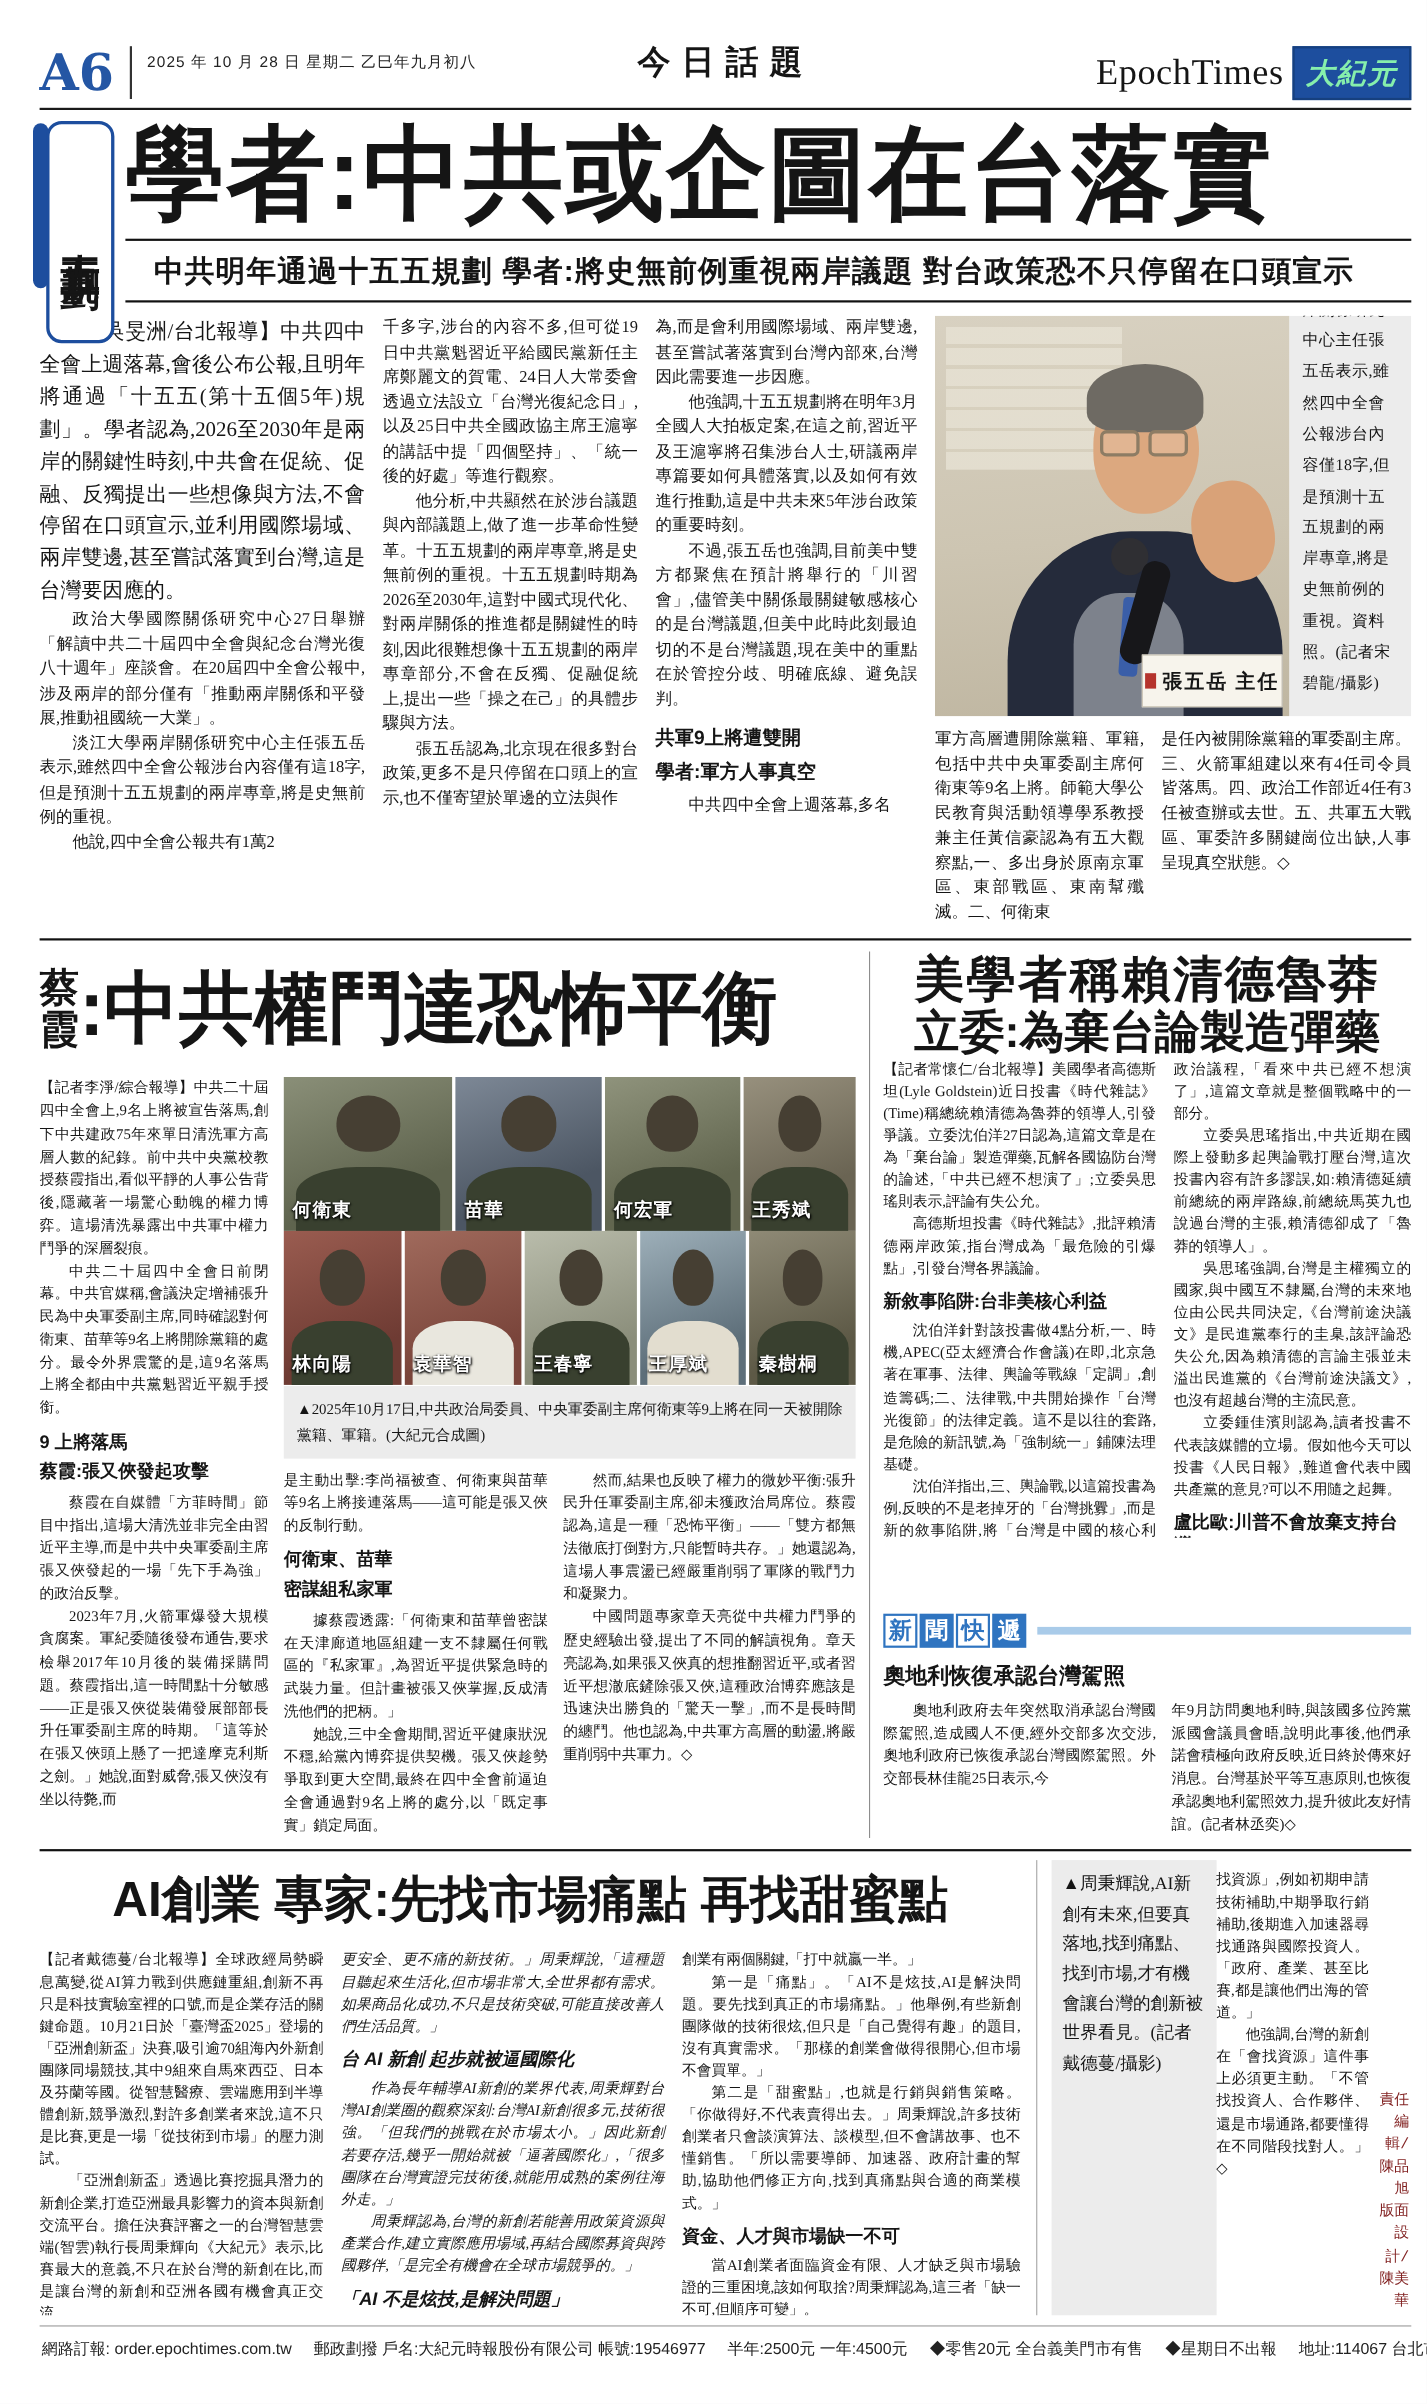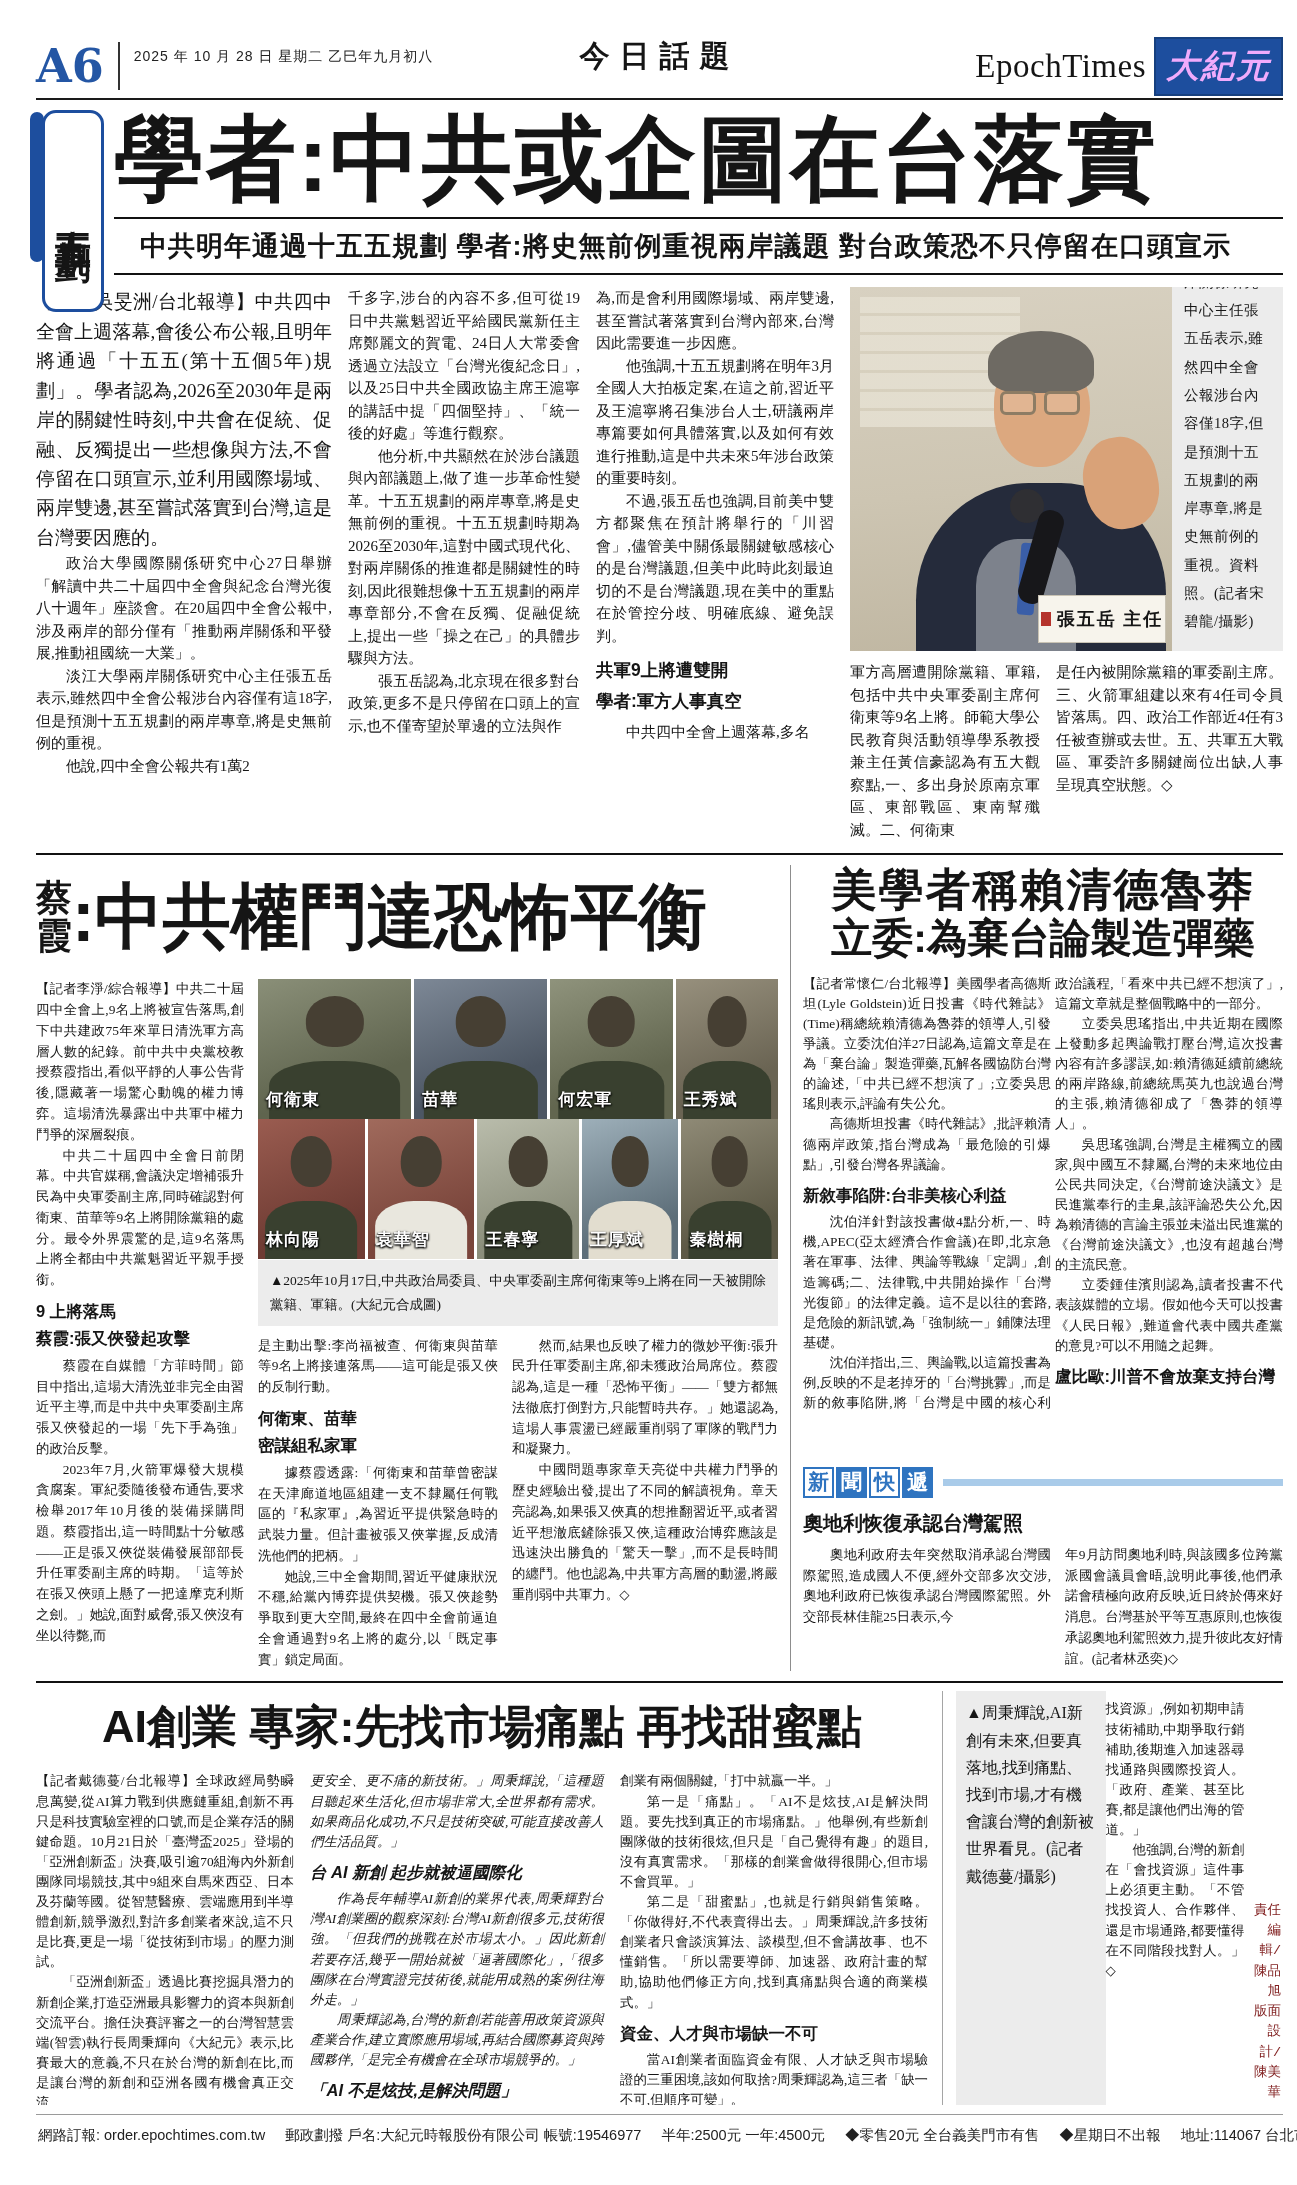--- a/index.html
+++ b/index.html
@@ -10,22 +10,22 @@
 
   
   .hdr { position:relative; height:66px; border-bottom:2px solid #1a1a1a; display:flex; align-items:center; }
   .pageno { font-family:"DejaVu Serif",serif; font-weight:bold; font-size:46px; color:#2456a4; line-height:1; padding-right:14px; }
   .hdr-vline { width:2px; height:48px; background:#333; margin-right:14px; }
   .dateline { font-family:"Liberation Sans",sans-serif; font-size:14px; color:#222; letter-spacing:1px; padding-bottom:18px; }
   .sec-title { position:absolute; left:50%; transform:translateX(-50%); top:2px; font-family:"Liberation Sans",sans-serif;
                font-weight:bold; font-size:30px; letter-spacing:10px; }
   .masthead { margin-left:auto; display:flex; align-items:center; gap:8px; }
   .mast-en { font-family:"Liberation Serif",serif; font-size:33px; letter-spacing:.5px; }
-  .mast-zh { background:#1d4e9e; color:#f0abfc; font-family:"Liberation Sans",sans-serif; font-weight:bold;
-             font-size:33px; font-style:italic; padding:5px 10px; border:2px solid #16407f; letter-spacing:2px; }
+  .mast-zh { background:#1d4e9e; color:#86efac; font-family:"Liberation Sans",sans-serif; font-weight:bold;
+             font-size:26px; font-style:italic; padding:5px 10px; border:2px solid #16407f; letter-spacing:2px; }
 
   
   .hl-row { display:flex; margin-top:10px; }
   .kicker { position:relative; width:78px; flex:none; }
   .kicker-bar { position:absolute; left:-6px; top:2px; width:14px; height:150px; background:#1d4e9e; border-radius:8px; }
   .kicker-box { position:absolute; left:6px; top:0; width:62px; height:202px; border:3px solid #1d4e9e; border-radius:14px;
                 background:#fff; display:flex; align-items:center; justify-content:center; }
   .kicker-txt { writing-mode:vertical-rl; font-family:"Liberation Sans",sans-serif; font-weight:900; font-size:36px;
                 letter-spacing:4px; line-height:1; }
   .hl-right { flex:1; min-width:0; }
@@ -125,21 +125,21 @@
   .face-name { position:absolute; bottom:6px; left:8px; color:#fff; font-family:"Liberation Sans",sans-serif;
                font-weight:bold; font-size:17px; letter-spacing:1px;
                text-shadow:1px 1px 2px #000, -1px 1px 2px #000; z-index:2; }
   .collage-cap { background:#ececec; padding:9px 12px; font-size:13.5px; line-height:1.75; margin-top:1px; }
 
   
   .art3-h { font-family:"Liberation Sans",sans-serif; font-weight:900; text-align:center; line-height:1.12;
             white-space:nowrap; }
   .art3-h.l1 { font-size:45px; letter-spacing:2px; }
   .art3-h.l2 { font-size:41px; }
-  .art3-body { display:flex; gap:4px; margin-top:12px; height:436px; overflow:hidden; font-size:13.4px; line-height:1.5; }
+  .art3-body { display:flex; gap:16px; margin-top:0; height:436px; overflow:hidden; font-size:13.4px; line-height:1.5; }
   .art3-col1 { width:248px; flex:none; }
   .art3-col2 { flex:1; min-width:0; }
 
   
   .flash { margin-top:auto; padding-bottom:2px; }
   .flash-badge { display:flex; align-items:center; }
   .badge-ch { width:31px; height:31px; display:flex; align-items:center; justify-content:center;
               font-family:"Liberation Sans",sans-serif; font-weight:bold; font-size:21px; margin-right:2px; }
   .badge-w { color:#2f74c0; background:#fff; border:2px solid #2f74c0; }
   .badge-b { color:#fff; background:#2f74c0; }

